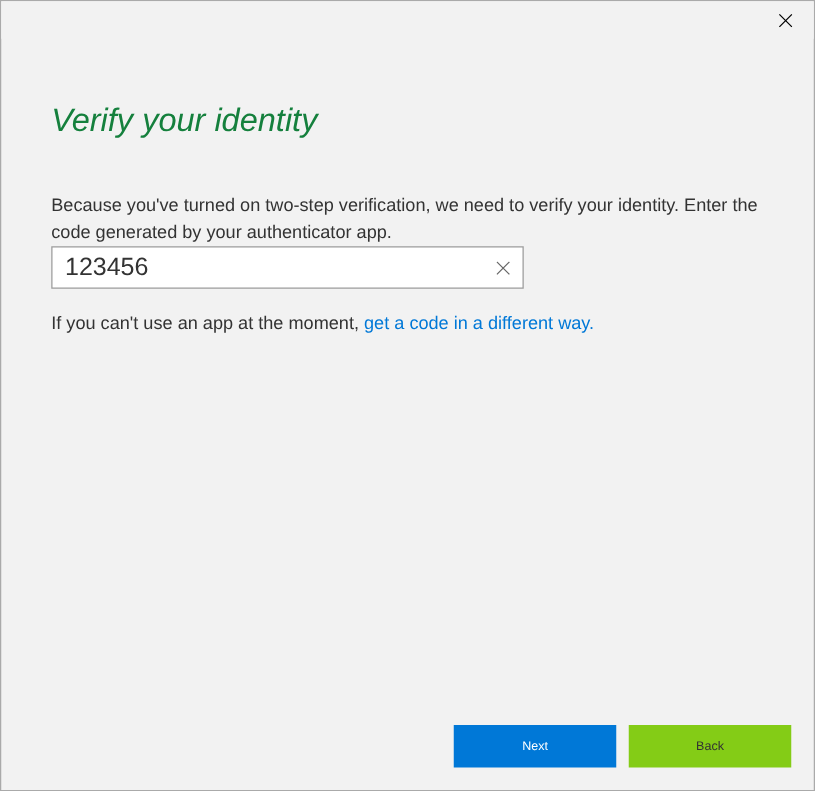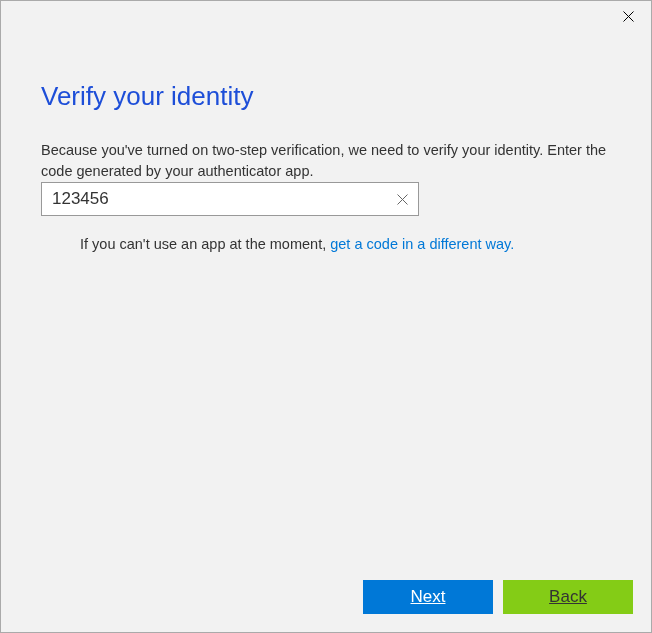--- a/index.html
+++ b/index.html
@@ -40,38 +40,39 @@
       height: 11px;
       stroke: #000;
       stroke-width: 1;
     }
     .content {
       padding: 50px 40px 0 40px;
     }
     .title {
       font-size: 26px;
       font-weight: 400;
-      color: #1d4ed8;
-      margin-bottom: 28px;
+      color: #15803d;
+      margin-bottom: 43px;
+      font-style: italic;
     }
     .description {
       font-size: 14.5px;
       color: #333;
       line-height: 1.45;
     }
     .input-wrap {
       position: relative;
       width: 378px;
       margin-bottom: 20px;
     }
     .code-input {
       width: 100%;
       height: 34px;
       padding: 0 34px 0 10px;
-      font-size: 17px;
+      font-size: 20px;
       font-family: inherit;
       border: 1px solid #999;
       background: #fff;
       color: #333;
     }
     .clear-btn {
       position: absolute;
       right: 1px;
       top: 1px;
       width: 32px;
@@ -85,45 +86,43 @@
     }
     .clear-btn svg {
       width: 11px;
       height: 11px;
       stroke: #666;
       stroke-width: 1;
     }
     .help-text {
       font-size: 14.5px;
       color: #333;
-      margin-left: 39px;
     }
     .help-link {
       color: #0078d7;
       text-decoration: none;
       cursor: pointer;
     }
     .footer {
       position: absolute;
       bottom: 18px;
       right: 18px;
       left: 18px;
       display: flex;
       justify-content: flex-end;
       gap: 10px;
     }
     .btn {
       min-width: 130px;
       height: 34px;
-      font-size: 17px;
+      font-size: 10px;
       font-family: inherit;
       border: none;
       cursor: pointer;
       padding: 0 10px;
-      text-decoration: underline;
     }
     .btn-primary {
       background: #0078d7;
       color: #fff;
     }
     .btn-secondary {
       background: #84cc16;
       color: #333;
     }
   </style>

